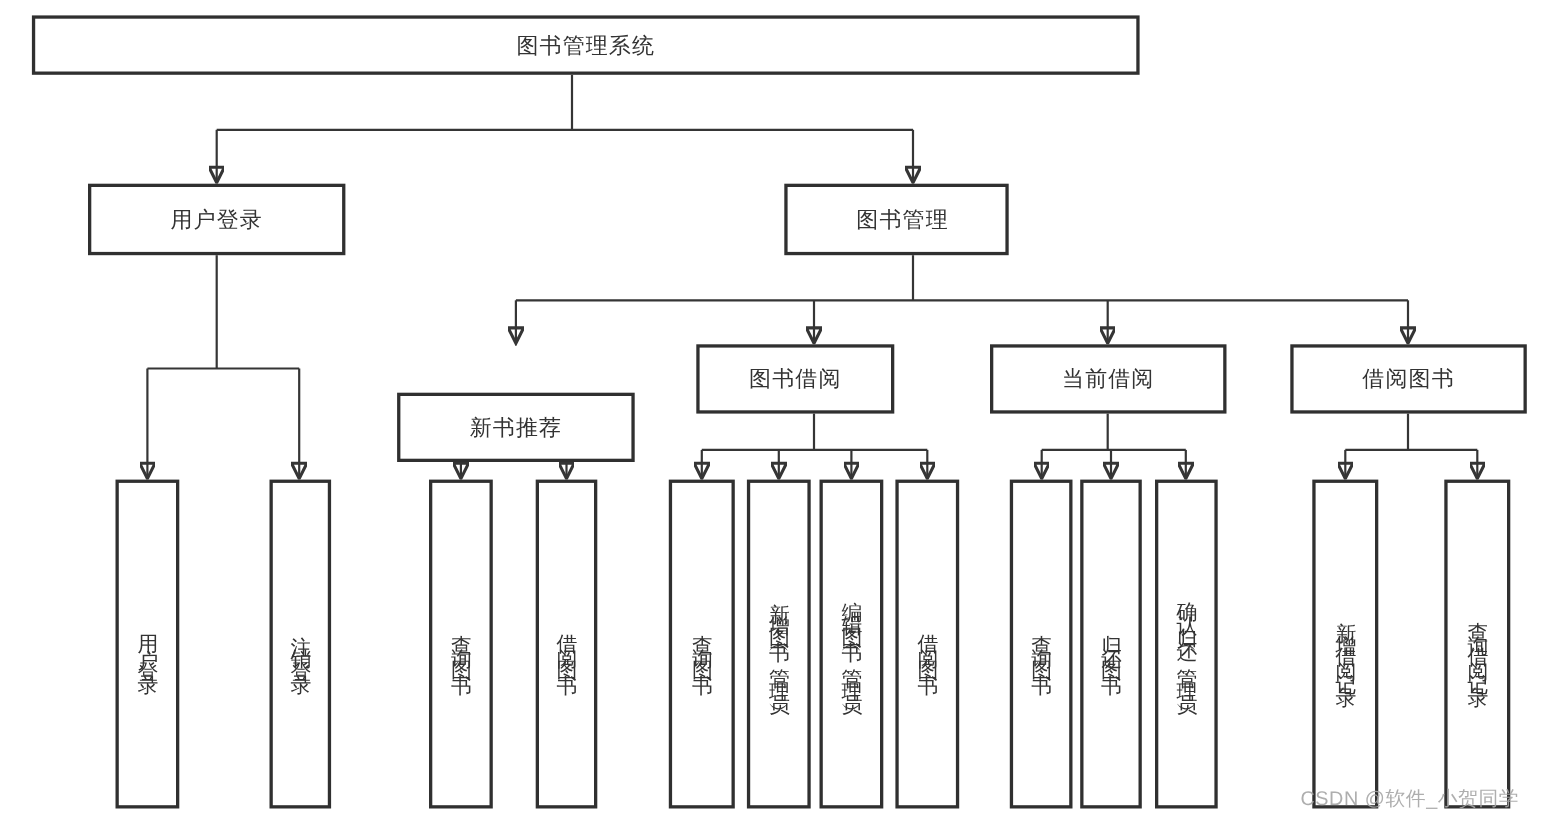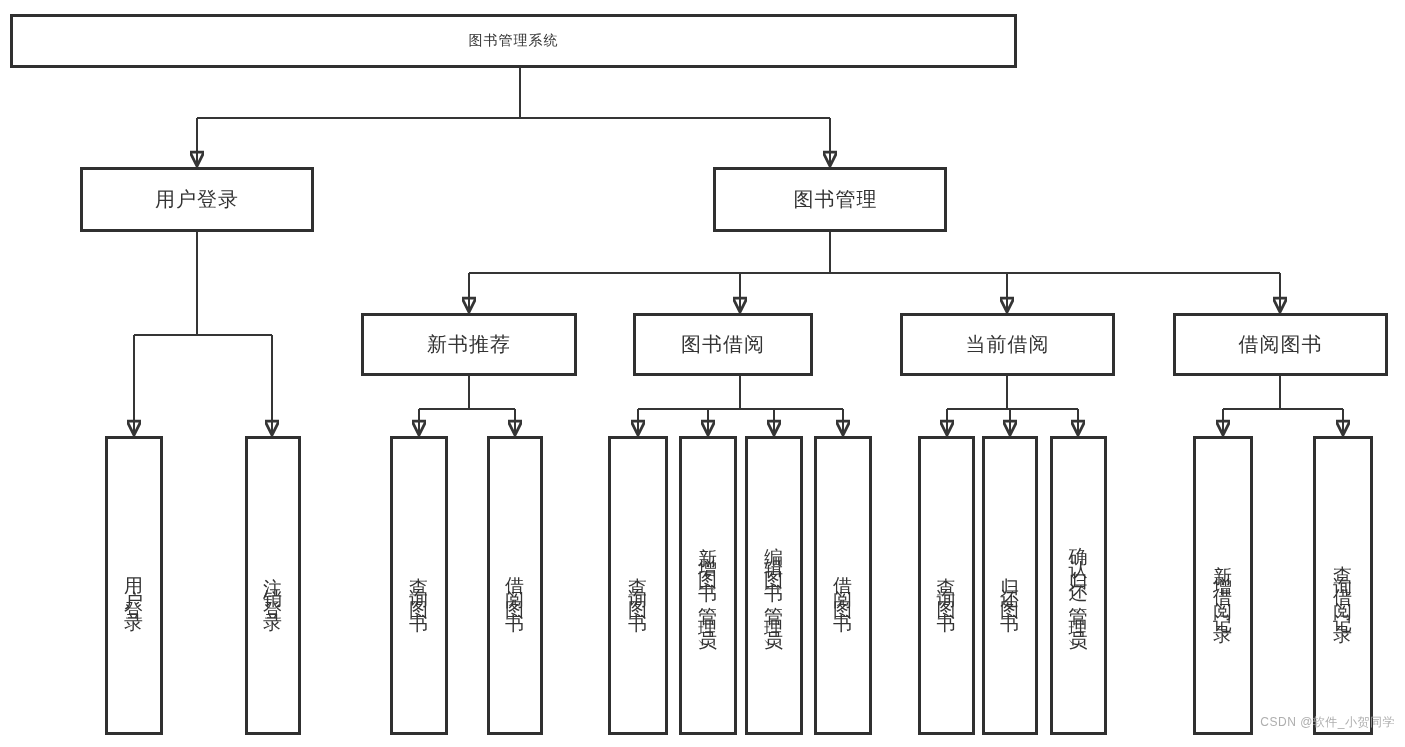--- a/index.html
+++ b/index.html
@@ -31,22 +31,22 @@
     box-sizing: border-box;
     background: #ffffff;
     border: 3px solid #303030;
     color: #333333;
     display: flex;
     align-items: center;
     justify-content: center;
     text-align: center;
   }
   .box.root {
-    left: 10px; top: 14px; width: 1007px; height: 54px;
-    font-size: 14px;
+    left: 29px; top: 14px; width: 1007px; height: 54px;
+    font-size: 20px;
     letter-spacing: 1px;
   }
   .box.lvl {
     height: 65px;
     font-size: 20px;
     letter-spacing: 1px;
   }
   .box.l2 { top: 167px; }
   .box.l3 { top: 313px; height: 63px; }
   .box.leaf {
@@ -58,22 +58,22 @@
     writing-mode: vertical-rl;
     text-orientation: mixed;
     font-size: 19px;
     letter-spacing: 12px;
     line-height: 1;
     white-space: nowrap;
   }
   .watermark {
     position: absolute;
     top: 714px;
-    right: 10px;
-    font-size: 12px;
+    right: 24px;
+    font-size: 18px;
     color: rgba(165,165,165,0.9);
     letter-spacing: 0.5px;
     z-index: 5;
     white-space: nowrap;
   }
 </style>
 </head>
 <body>
 
 <div id="stage">
@@ -114,25 +114,25 @@
     <path marker-end="url(#arrow)" d="M1343,409 V433"></path>
   </svg>
 
   <div class="box root">
     <span>图书管理系统</span>
   </div>
 
   <div class="box lvl l2" style="left:80px;width:234px;">
     <span>用户登录</span>
   </div>
-  <div class="box lvl l2" style="left:713px;width:234px;padding-left:11px;">
+  <div class="box lvl l2" style="left:713px;width:204px;padding-left:11px;">
     <span>图书管理</span>
   </div>
 
-  <div class="box lvl l3" style="left:361px;width:216px;">
+  <div class="box lvl l3" style="left:361px;width:216px;margin-top:44px;">
     <span>新书推荐</span>
   </div>
   <div class="box lvl l3" style="left:633px;width:180px;">
     <span>图书借阅</span>
   </div>
   <div class="box lvl l3" style="left:900px;width:215px;">
     <span>当前借阅</span>
   </div>
   <div class="box lvl l3" style="left:1173px;width:215px;">
     <span>借阅图书</span>

